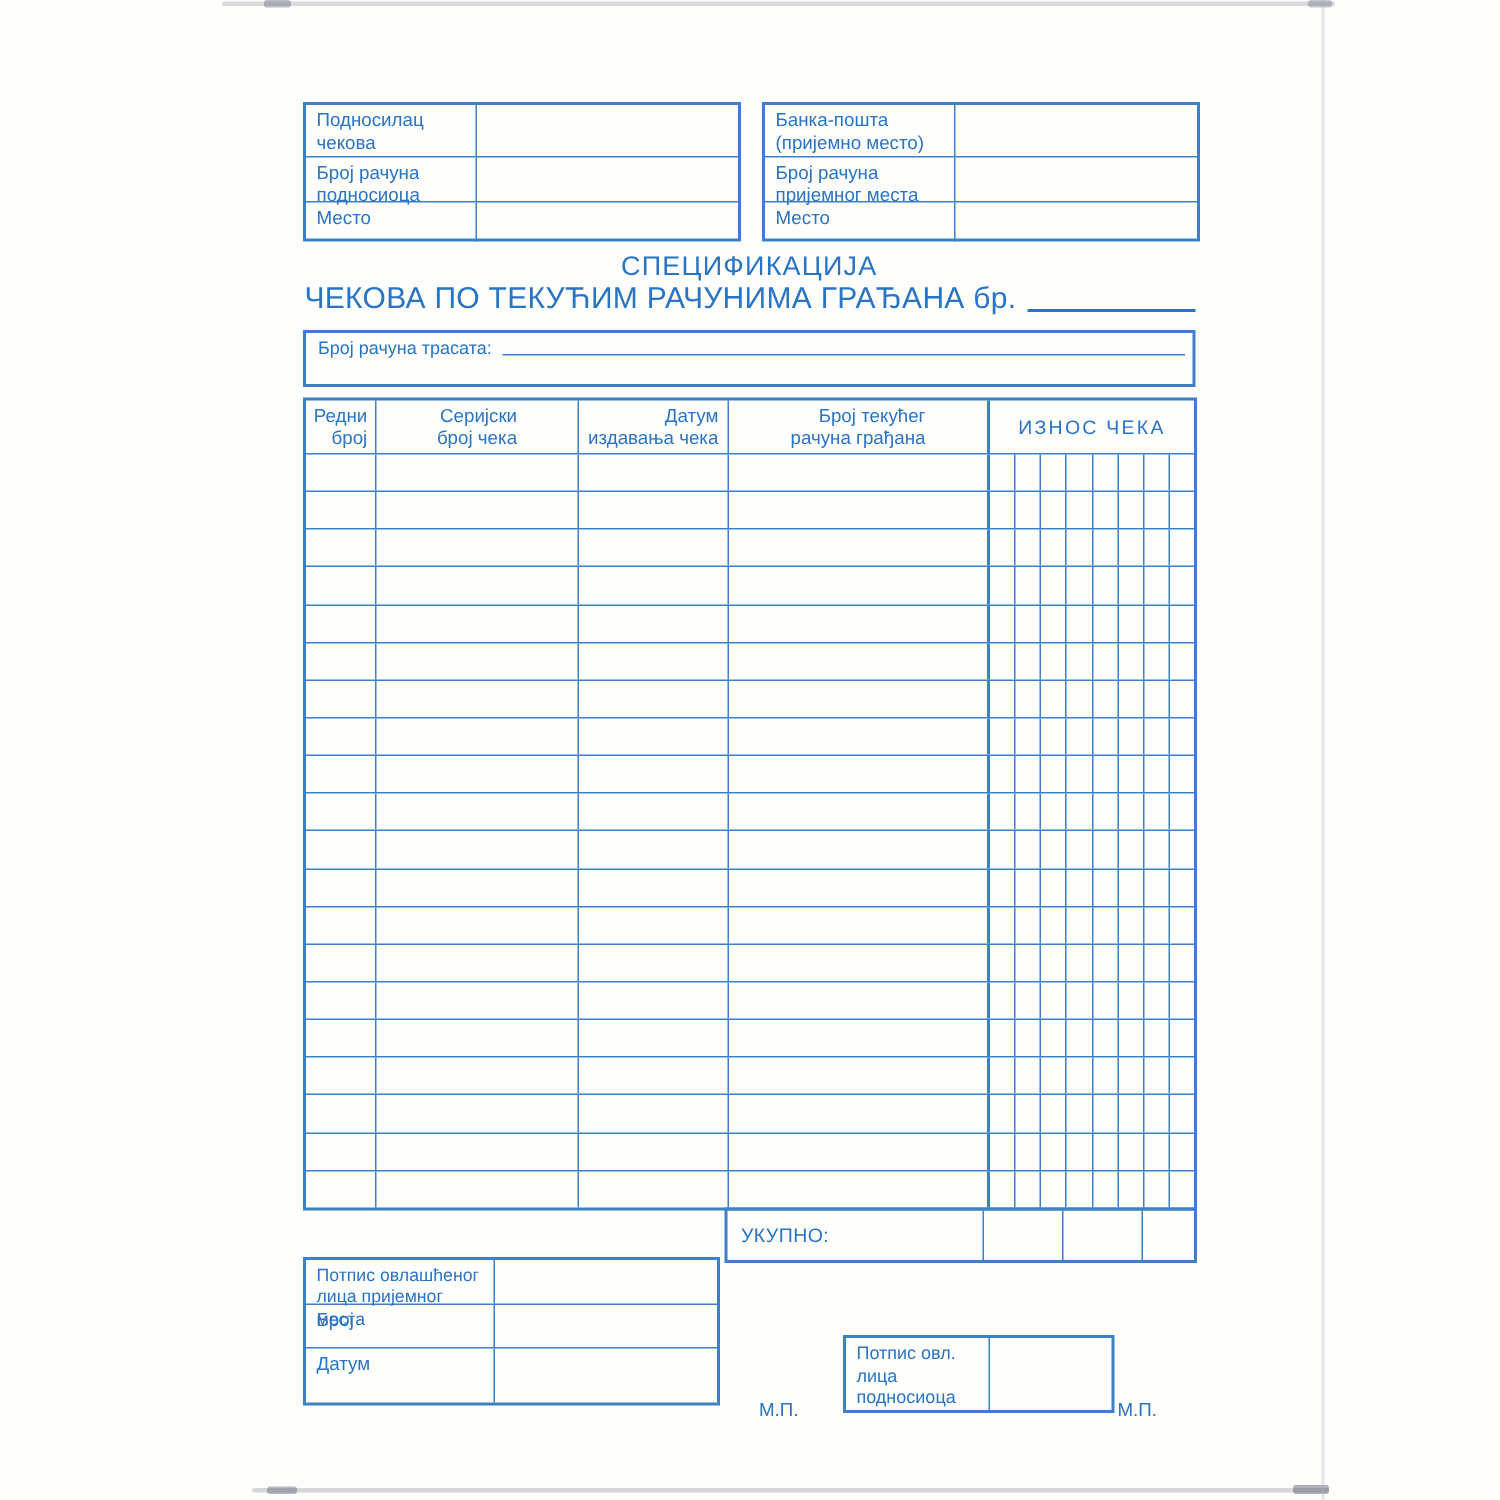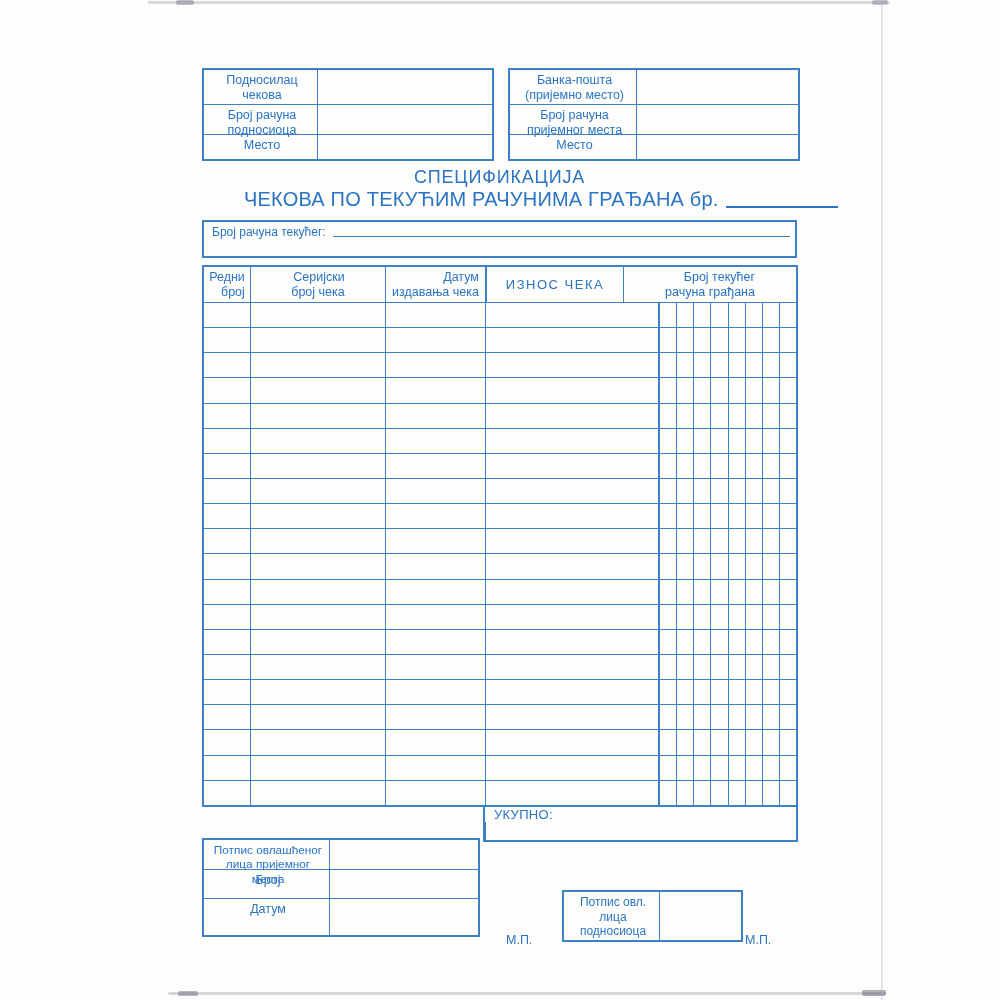--- a/index.html
+++ b/index.html
@@ -15,21 +15,21 @@
   
   .scan-edge-top    { position:absolute; left:148px; top:1px;  width:742px; height:3px; background:rgba(155,158,168,.38); border-radius:2px; }
   .scan-edge-bottom { position:absolute; left:168px; top:992px; width:718px; height:3px; background:rgba(148,152,162,.38); border-radius:2px; }
   .scan-edge-right  { position:absolute; left:881px; top:0; width:2px; height:1000px; background:rgba(175,178,188,.30); }
   .scan-mark-bl { position:absolute; left:178px; top:991px; width:20px; height:5px; background:rgba(95,100,112,.45); border-radius:2px; }
   .scan-mark-br { position:absolute; left:862px; top:990px; width:24px; height:6px; background:rgba(95,100,112,.5); border-radius:2px; }
   .scan-mark-tl { position:absolute; left:176px; top:0; width:18px; height:5px; background:rgba(110,115,128,.45); border-radius:2px; }
   .scan-mark-tr { position:absolute; left:872px; top:0; width:16px; height:5px; background:rgba(110,115,128,.4); border-radius:2px; }
 
   
-  .box { position:absolute; border:2px solid var(--line); background:transparent;text-align:center; }
+  .box { position:absolute; border:2px solid var(--line); background:transparent; }
   .brow { display:flex; border-bottom:1.5px solid var(--line); }
   .brow:last-child { border-bottom:none;gap:44px; }
   .blabel {
     border-right:1.5px solid var(--line);
     padding:3px 4px 2px 7px;
     font-size:12.5px; line-height:1.22;
     white-space:pre-line;
   }
   .bvalue { flex:1; }
 
@@ -40,21 +40,21 @@
   .h35 { height:35px; } .h30 { height:30px; }
   .top-left .brow, .top-right .brow { }
 
   
   .title1 {
     position:absolute; left:202px; top:167px; width:595px;
     text-align:center; font-size:18px; letter-spacing:.8px;
   }
   .title2-row {
     position:absolute; left:203px; top:188px; width:595px;
-    display:flex; align-items:flex-end; font-size:20px; letter-spacing:.2px;margin-left:41px;
+    display:flex; align-items:flex-end; font-size:20px; letter-spacing:.2px;
   }
   .title2-line { flex:1; border-bottom:2px solid var(--ink); margin:0 1px 3px 7px; }
 
   
   .drawee { left:202px; top:220px; width:595px; height:38px; }
   .drow { display:flex; align-items:flex-end; height:19px; border-bottom:1.5px solid var(--line); padding-left:8px; }
   .drow:last-child { border-bottom:none; }
   .dlabel { font-size:12px; padding-bottom:2px; white-space:nowrap; }
   .dline { flex:1; border-bottom:1.5px solid var(--line); margin:0 5px 4px 7px; }
 
@@ -73,21 +73,21 @@
   .th.c5 { font-size:13px; letter-spacing:1.5px; white-space:nowrap; }
   .trow { display:flex; height:25.15px; border-top:1.5px solid var(--line); }
   .td { height:100%; }
   .amount { display:flex; }
   .sub { flex:1; border-left:1.2px solid var(--line); }
   .sub:first-child { border-left:none; }
 
   
   .total-row {
     position:absolute; left:483px; top:805px; width:315px; height:37px;
-    border:2px solid var(--line); display:flex; align-items:stretch;flex-direction:column;
+    border:2px solid var(--line); display:flex; align-items:stretch;
   }
   .total-label { width:170px; display:flex; align-items:center; padding-left:9px; font-size:13px; letter-spacing:.3px; }
   .tcell { border-left:1.5px solid var(--line); }
   .tc1 { width:53px; } .tc2 { width:53px; } .tc3 { flex:1; }
 
   
   .bottom-left { left:202px; top:838px; width:278px; height:99px; }
   .bottom-left .blabel { width:126px; font-size:11.8px; }
   .bl-r1 { height:30px; } .bl-r2 { height:29px; } .bl-r3 { flex:1; }
   .bottom-left { display:flex; flex-direction:column; }
@@ -148,36 +148,36 @@
   </div>
 
   <div class="title1">СПЕЦИФИКАЦИЈА</div>
   <div class="title2-row">
     <span>ЧЕКОВА ПО ТЕКУЋИМ РАЧУНИМА ГРАЂАНА бр.</span>
     <span class="title2-line"></span>
   </div>
 
   <div class="box drawee">
     <div class="drow">
-      <span class="dlabel">Број рачуна текућег:</span>
+      <span class="dlabel">Број рачуна трасата:</span>
       <span class="dline"></span>
     </div>
   </div>
 
   <div class="table">
     <div class="thead">
       <div class="th c1">Редни
 број</div>
       <div class="th c2">Серијски
 број чека</div>
       <div class="th c3">Датум
 издавања чека</div>
-      <div class="th c5">ИЗНОС ЧЕКА</div>
       <div class="th c4">Број текућег
 рачуна грађана</div>
+      <div class="th c5">ИЗНОС ЧЕКА</div>
     </div>
     <div id="tbody">
         <div class="trow">
           <div class="td c1"></div>
           <div class="td c2"></div>
           <div class="td c3"></div>
           <div class="td c4"></div>
           <div class="td c5 amount">
             <div class="sub"></div>
             <div class="sub"></div>

